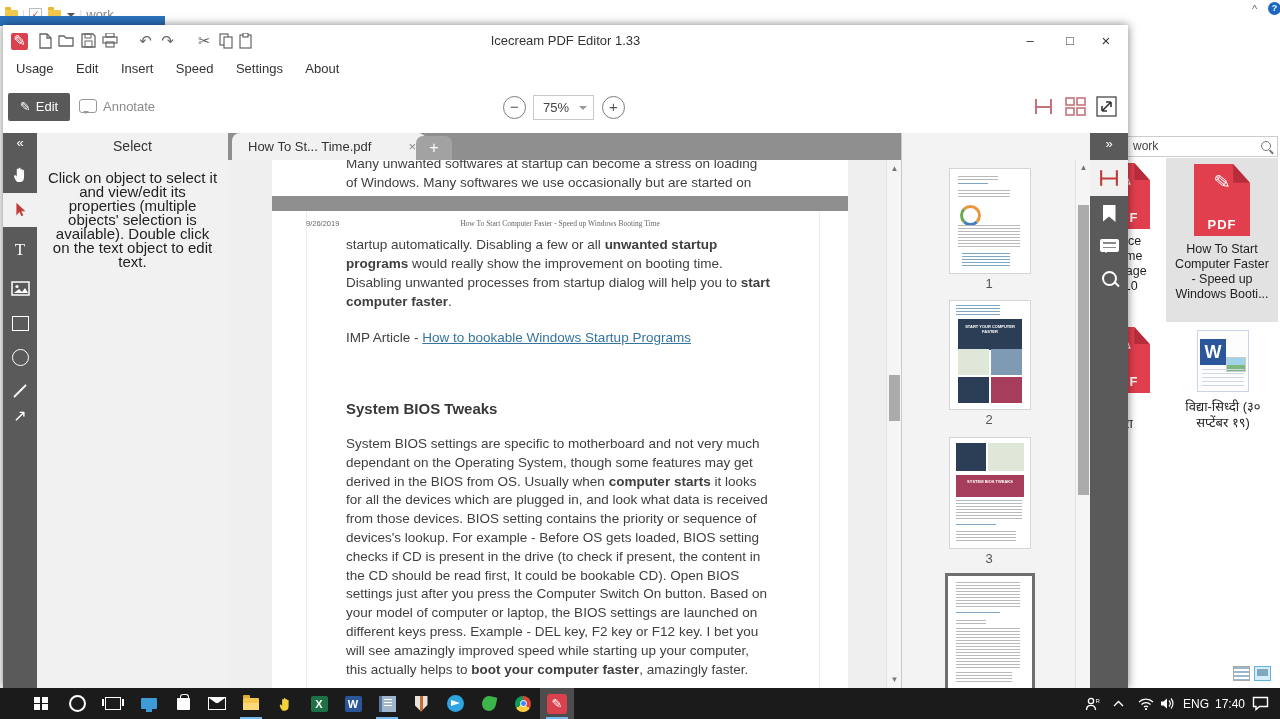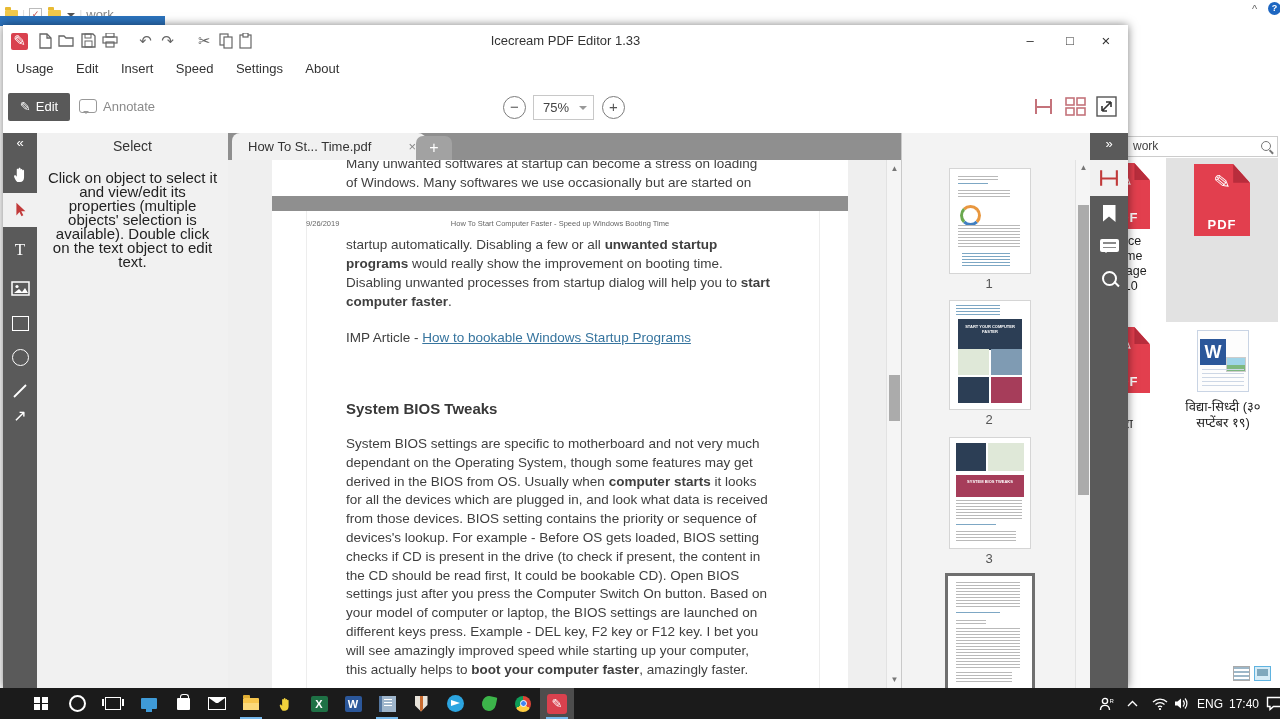--- a/index.html
+++ b/index.html
@@ -118,21 +118,21 @@
   .notes{width:14px;height:16px;background:#9fb6cc;border-left:3px solid #5577a0;position:relative;}
   .notes:after{content:"";position:absolute;left:2px;top:3px;width:8px;height:9px;background:repeating-linear-gradient(#fff 0 1px,transparent 1px 3px);}
   .shield{width:13px;height:16px;background:#e8e3da;clip-path:polygon(0 0,100% 0,100% 60%,50% 100%,0 60%);position:relative;}
   .shield:after{content:"";position:absolute;left:5px;top:0;width:3px;height:16px;background:#c96b2f;}
   .telegram{width:17px;height:17px;background:#2ca5e0;border-radius:50%;position:relative;}
   .telegram:after{content:"";position:absolute;left:4px;top:5px;width:0;height:0;border-left:9px solid #fff;border-top:3.5px solid transparent;border-bottom:3.5px solid transparent;}
   .greenapp{width:14px;height:15px;background:#3cb54a;border-radius:60% 10% 60% 60%;transform:rotate(12deg);}
   .chrome{width:16px;height:16px;border-radius:50%;background:conic-gradient(#db4437 0 120deg,#ffcd40 120deg 240deg,#0f9d58 240deg 360deg);position:relative;}
   .chrome:after{content:"";position:absolute;left:4.5px;top:4.5px;width:7px;height:7px;background:#4285f4;border:1.5px solid #fff;border-radius:50%;box-sizing:border-box;}
   .pdfapp{width:20px;height:20px;background:#d9414e;border-radius:3px;color:#fff;text-align:center;line-height:20px;font-size:13px;font-family:"DejaVu Sans",sans-serif;}
-  .tray{position:absolute;top:0;height:31px;display:flex;align-items:center;color:#fff;font-size:12px;margin-left:14px;}
+  .tray{position:absolute;top:0;height:31px;display:flex;align-items:center;color:#fff;font-size:12px;}
 </style>
 </head>
 <body>
 
 <div class="abs" id="explorer-titlebar">
   <div class="abs" style="left:5px;top:7px;display:flex;align-items:center;">
     <span class="qat-folder"></span>
     <span class="qat-sep">|</span>
     <span class="qat-check">✓</span>
     <span class="qat-folder" style="margin-left:6px;"></span>
@@ -170,20 +170,26 @@
       <div>ows 10</div>
     </div>
   </div>
 
   <div class="abs" style="left:38px;top:158px;width:112px;height:164px;background:#e2e2e2;">
     <div class="pdficon" style="width:56px;height:72px;margin:6px auto 0;">
       <span class="fold"></span>
         <span class="pen">✎</span>
         <span class="ptxt">PDF</span>
     </div>
+    <div class="filelabel" style="margin-top:6px;">
+      <div>How To Start</div>
+      <div>Computer Faster</div>
+      <div>- Speed up</div>
+      <div>Windows Booti...</div>
+    </div>
   </div>
 
   <div class="abs" style="left:-30px;top:327px;">
     <div class="pdficon" style="width:52px;height:66px;">
       <span class="fold"></span>
         <span class="pen">✎</span>
         <span class="ptxt">PDF</span>
     </div>
     <div class="filelabel clip" style="margin-top:8px;font-size:13px;">
       <div>र्तींचा</div>
@@ -350,21 +356,21 @@
 
   <div class="abs" id="viewport">
     <div class="page" style="top:0;height:36px;">
       <div class="docserif" style="position:absolute;left:74px;top:-6px;width:424px;">Many unwanted softwares at startup can become a stress on loading of Windows. Many softwares we use occasionally but are started on every</div>
     </div>
     <div id="page-gap"></div>
     <div class="page" style="top:51px;height:477px;">
       <span class="objline" style="left:34px;"></span>
       <span class="objline" style="right:28px;"></span>
       <div class="pghead" style="position:absolute;left:34px;top:8px;">9/26/2019</div>
-      <div class="pghead" style="position:absolute;left:0;top:8px;width:100%;text-align:center;">How To Start Computer Faster - Speed up Windows Booting Time</div>
+      <div class="pghead" style="position:absolute;left:0;top:8px;width:100%;text-align:center;font-family:Liberation Serif, serif;">How To Start Computer Faster - Speed up Windows Booting Time</div>
       <div class="docserif" style="position:absolute;left:74px;top:24px;width:424px;"><span>startup automatically. Disabling a few or all </span><b>unwanted startup programs</b><span> would really show the improvement on booting time. Disabling unwanted processes from startup dialog will help you to </span><b>start computer faster</b><span>.</span></div>
       <div class="docserif" style="position:absolute;left:74px;top:117px;width:424px;"><span>IMP Article - </span><a class="doclink" href="#">How to bookable Windows Startup Programs</a></div>
       <div id="doc-heading" style="position:absolute;left:74px;top:189px;">System BIOS Tweaks</div>
       <div class="docserif" style="position:absolute;left:74px;top:224px;width:424px;line-height:18.8px;"><span>System BIOS settings are specific to motherboard and not very much dependant on the Operating System, though some features may get derived in the BIOS from OS. Usually when </span><b>computer starts</b><span> it looks for all the devices which are plugged in, and look what data is received from those devices. BIOS setting contains the priority or sequence of devices's lookup. For example - Before OS gets loaded, BIOS setting checks if CD is present in the drive (to check if present, the content in the CD should be read first, It could be bookable CD). Open BIOS settings just after you press the Computer Switch On button. Based on your model of computer or laptop, the BIOS settings are launched on different keys press. Example - DEL key, F2 key or F12 key. I bet you will see amazingly improved speed while starting up your computer, this actually helps to </span><b>boot your computer faster</b><span>, amazingly faster.</span></div>
     </div>
   </div>
 
   <div class="abs vscroll" style="left:883px;top:135px;width:15px;height:528px;">
     <span class="scroll-arrow" style="top:4px;">▲</span>
     <span class="scroll-thumb" style="left:2px;top:215px;width:11px;height:46px;"></span>

